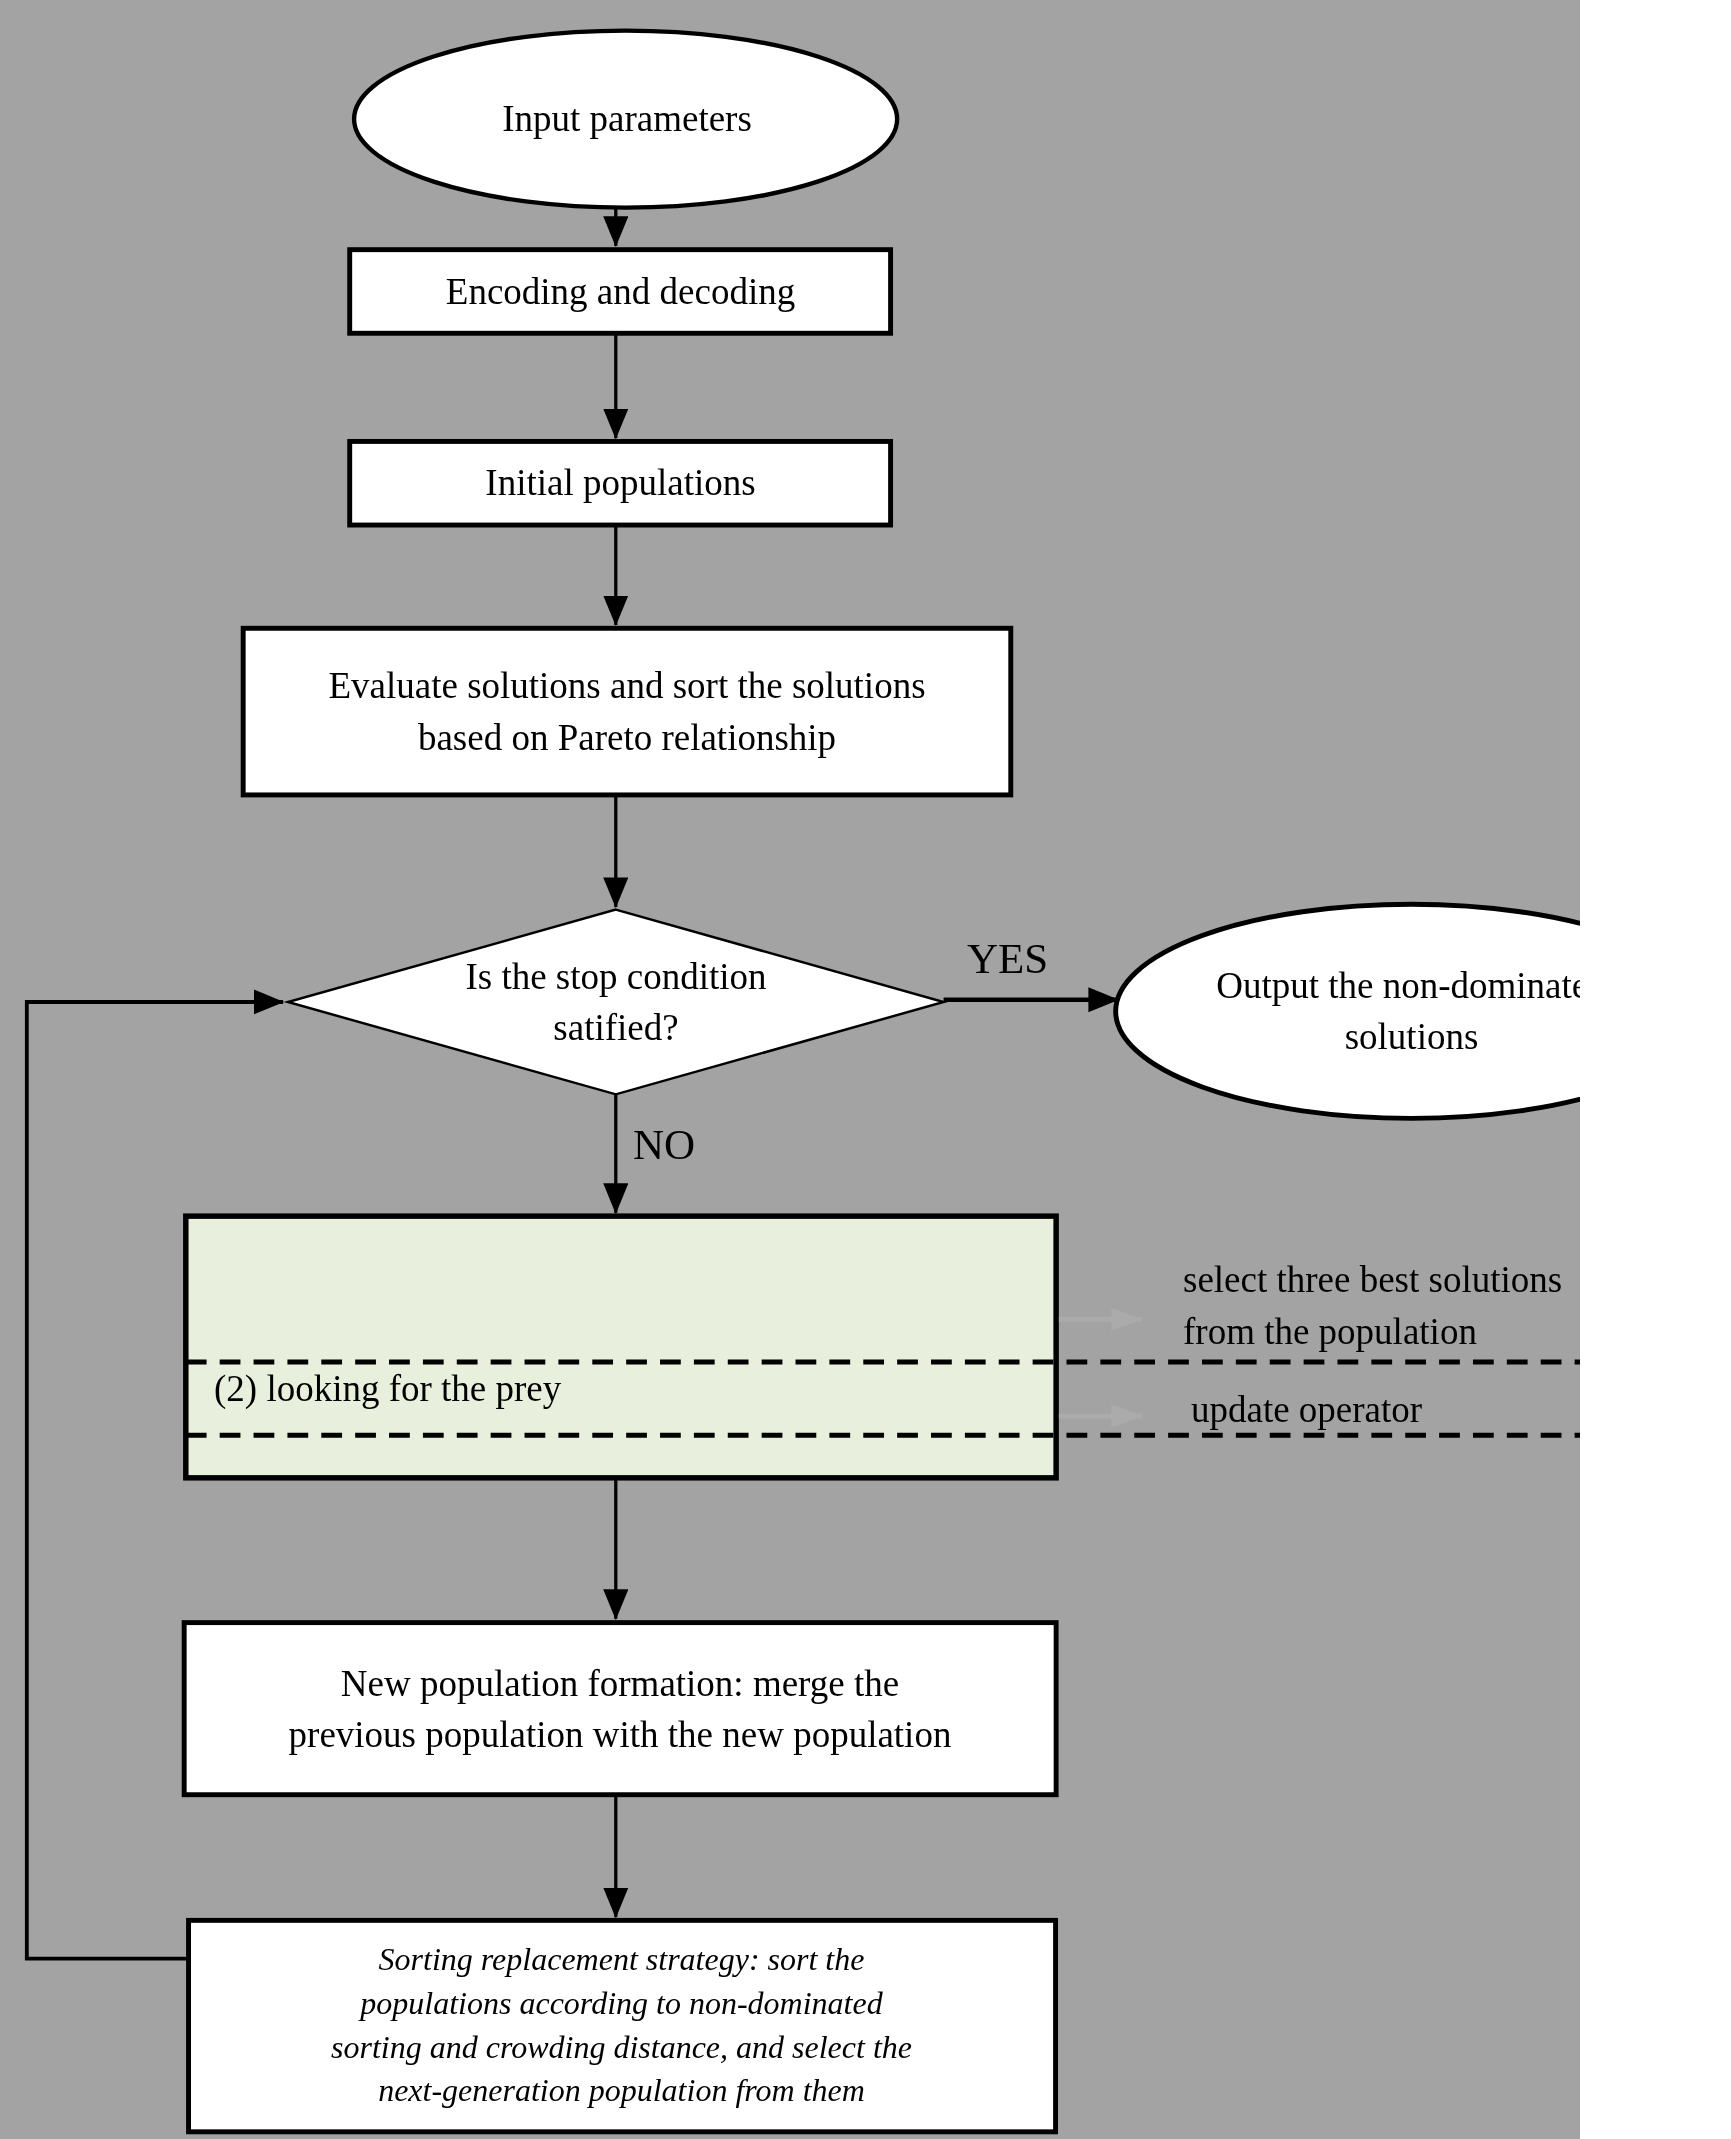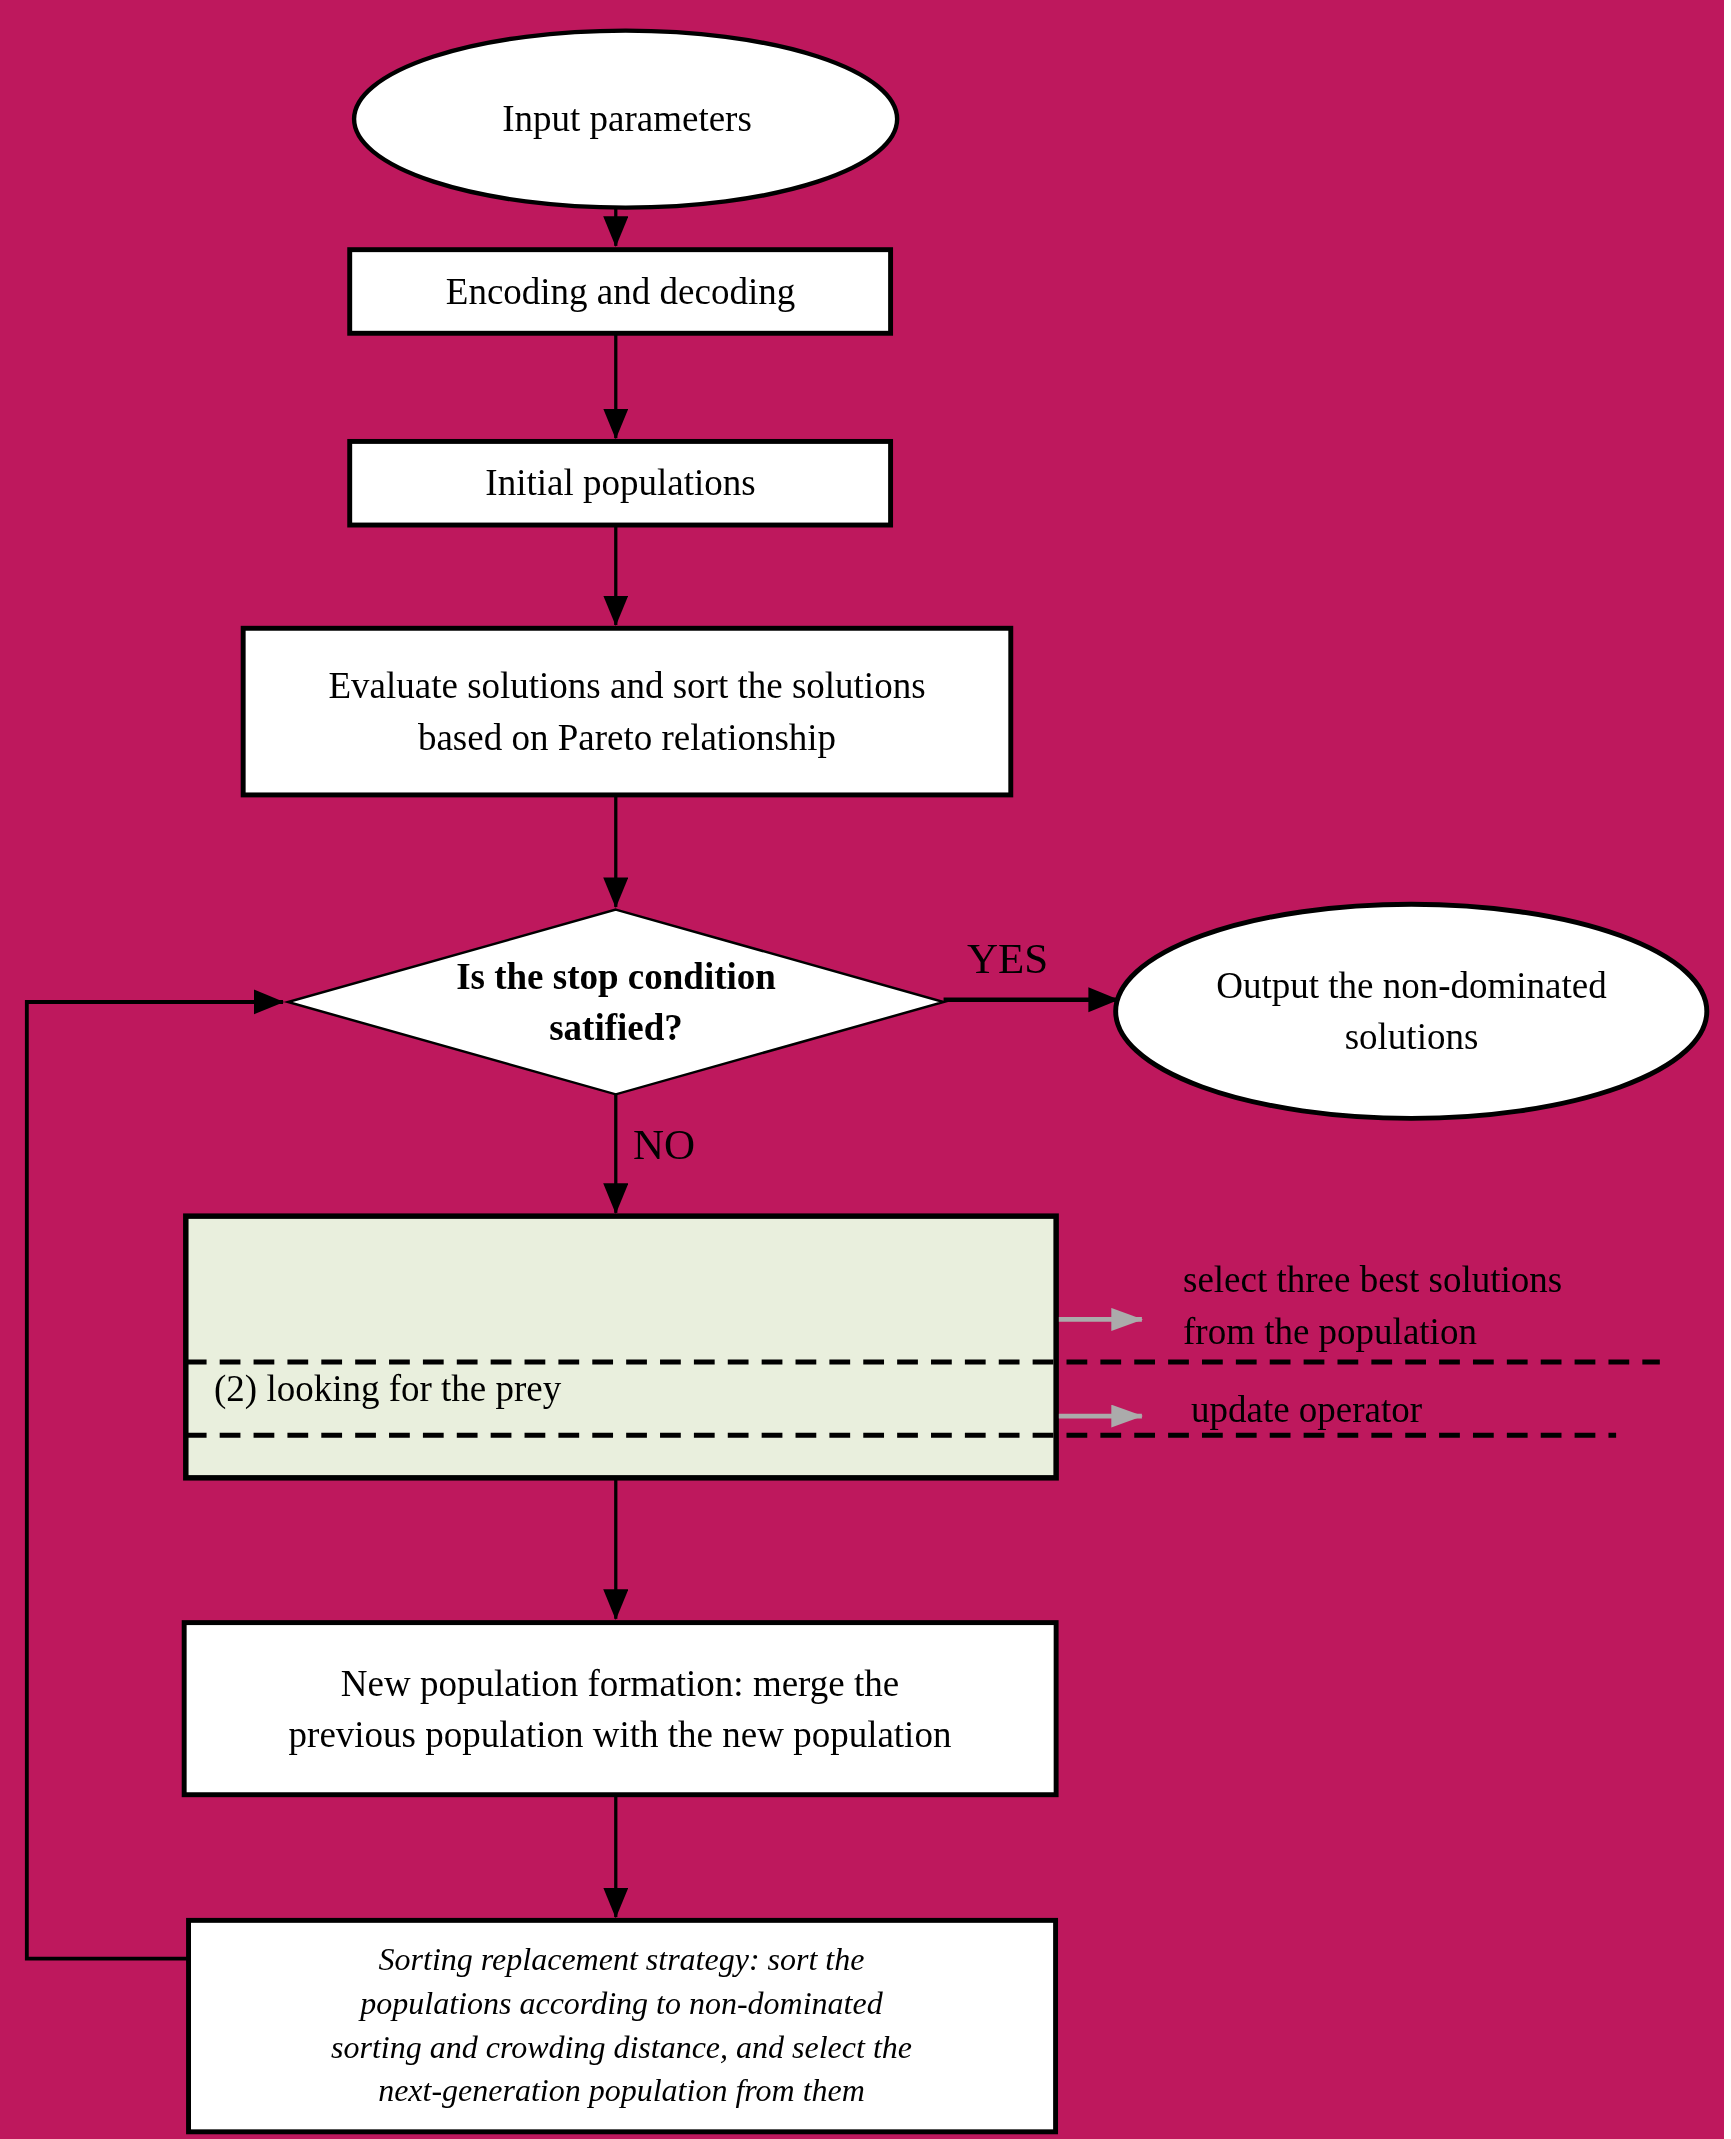--- a/index.html
+++ b/index.html
@@ -1,19 +1,19 @@
 <!DOCTYPE html>
 <html style="font-size:8.7px"><head>
 <meta charset="utf-8">
 <style>
   html,body{margin:0;padding:0;background:#ffffff;}
   .canvas{
     position:relative;
-    width:1724px;height:2140px;
-    background:#be185d;
+    width:1580px;height:2140px;
+    background:#a3a3a3;
     font-family:"Liberation Serif", serif;
     overflow:hidden;
   }
   .lines-layer{position:absolute;left:0;top:0;width:1732px;height:2140px;}
   .label{
     position:absolute;
     display:flex;align-items:center;justify-content:center;
     text-align:center;
     white-space:pre-line;
     font:400 35px/1.38 "Liberation Serif", serif;
@@ -69,21 +69,21 @@
 
   <div class="label big" style="left:354px;top:64px;width:546px;height:109px;">Input parameters</div>
 
   <div class="label big" style="left:350px;top:250px;width:541px;height:84px;">Encoding and decoding</div>
 
   <div class="label big" style="left:350px;top:441px;width:541px;height:84px;">Initial populations</div>
 
   <div class="label big" style="left:243px;top:628px;width:768px;height:167px;">Evaluate solutions and sort the solutions
 based on Pareto relationship</div>
 
-  <div class="label big" style="left:343px;top:925px;width:546px;height:154px;font-weight:bold;">Is the stop condition
+  <div class="label big" style="left:343px;top:925px;width:546px;height:154px;">Is the stop condition
 satified?</div>
 
   <div class="label edge-label" style="left:953px;top:935px;width:109px;height:48px;">YES</div>
 
   <div class="label edge-label left" style="left:633px;top:1120px;width:131px;height:49px;">NO</div>
 
   <div class="label big" style="left:1122px;top:929px;width:579px;height:164px;">Output the non-dominated
 solutions</div>
 
   <div class="label big left" style="left:214px;top:1364px;width:765px;height:50px;">(2) looking for the prey</div>

